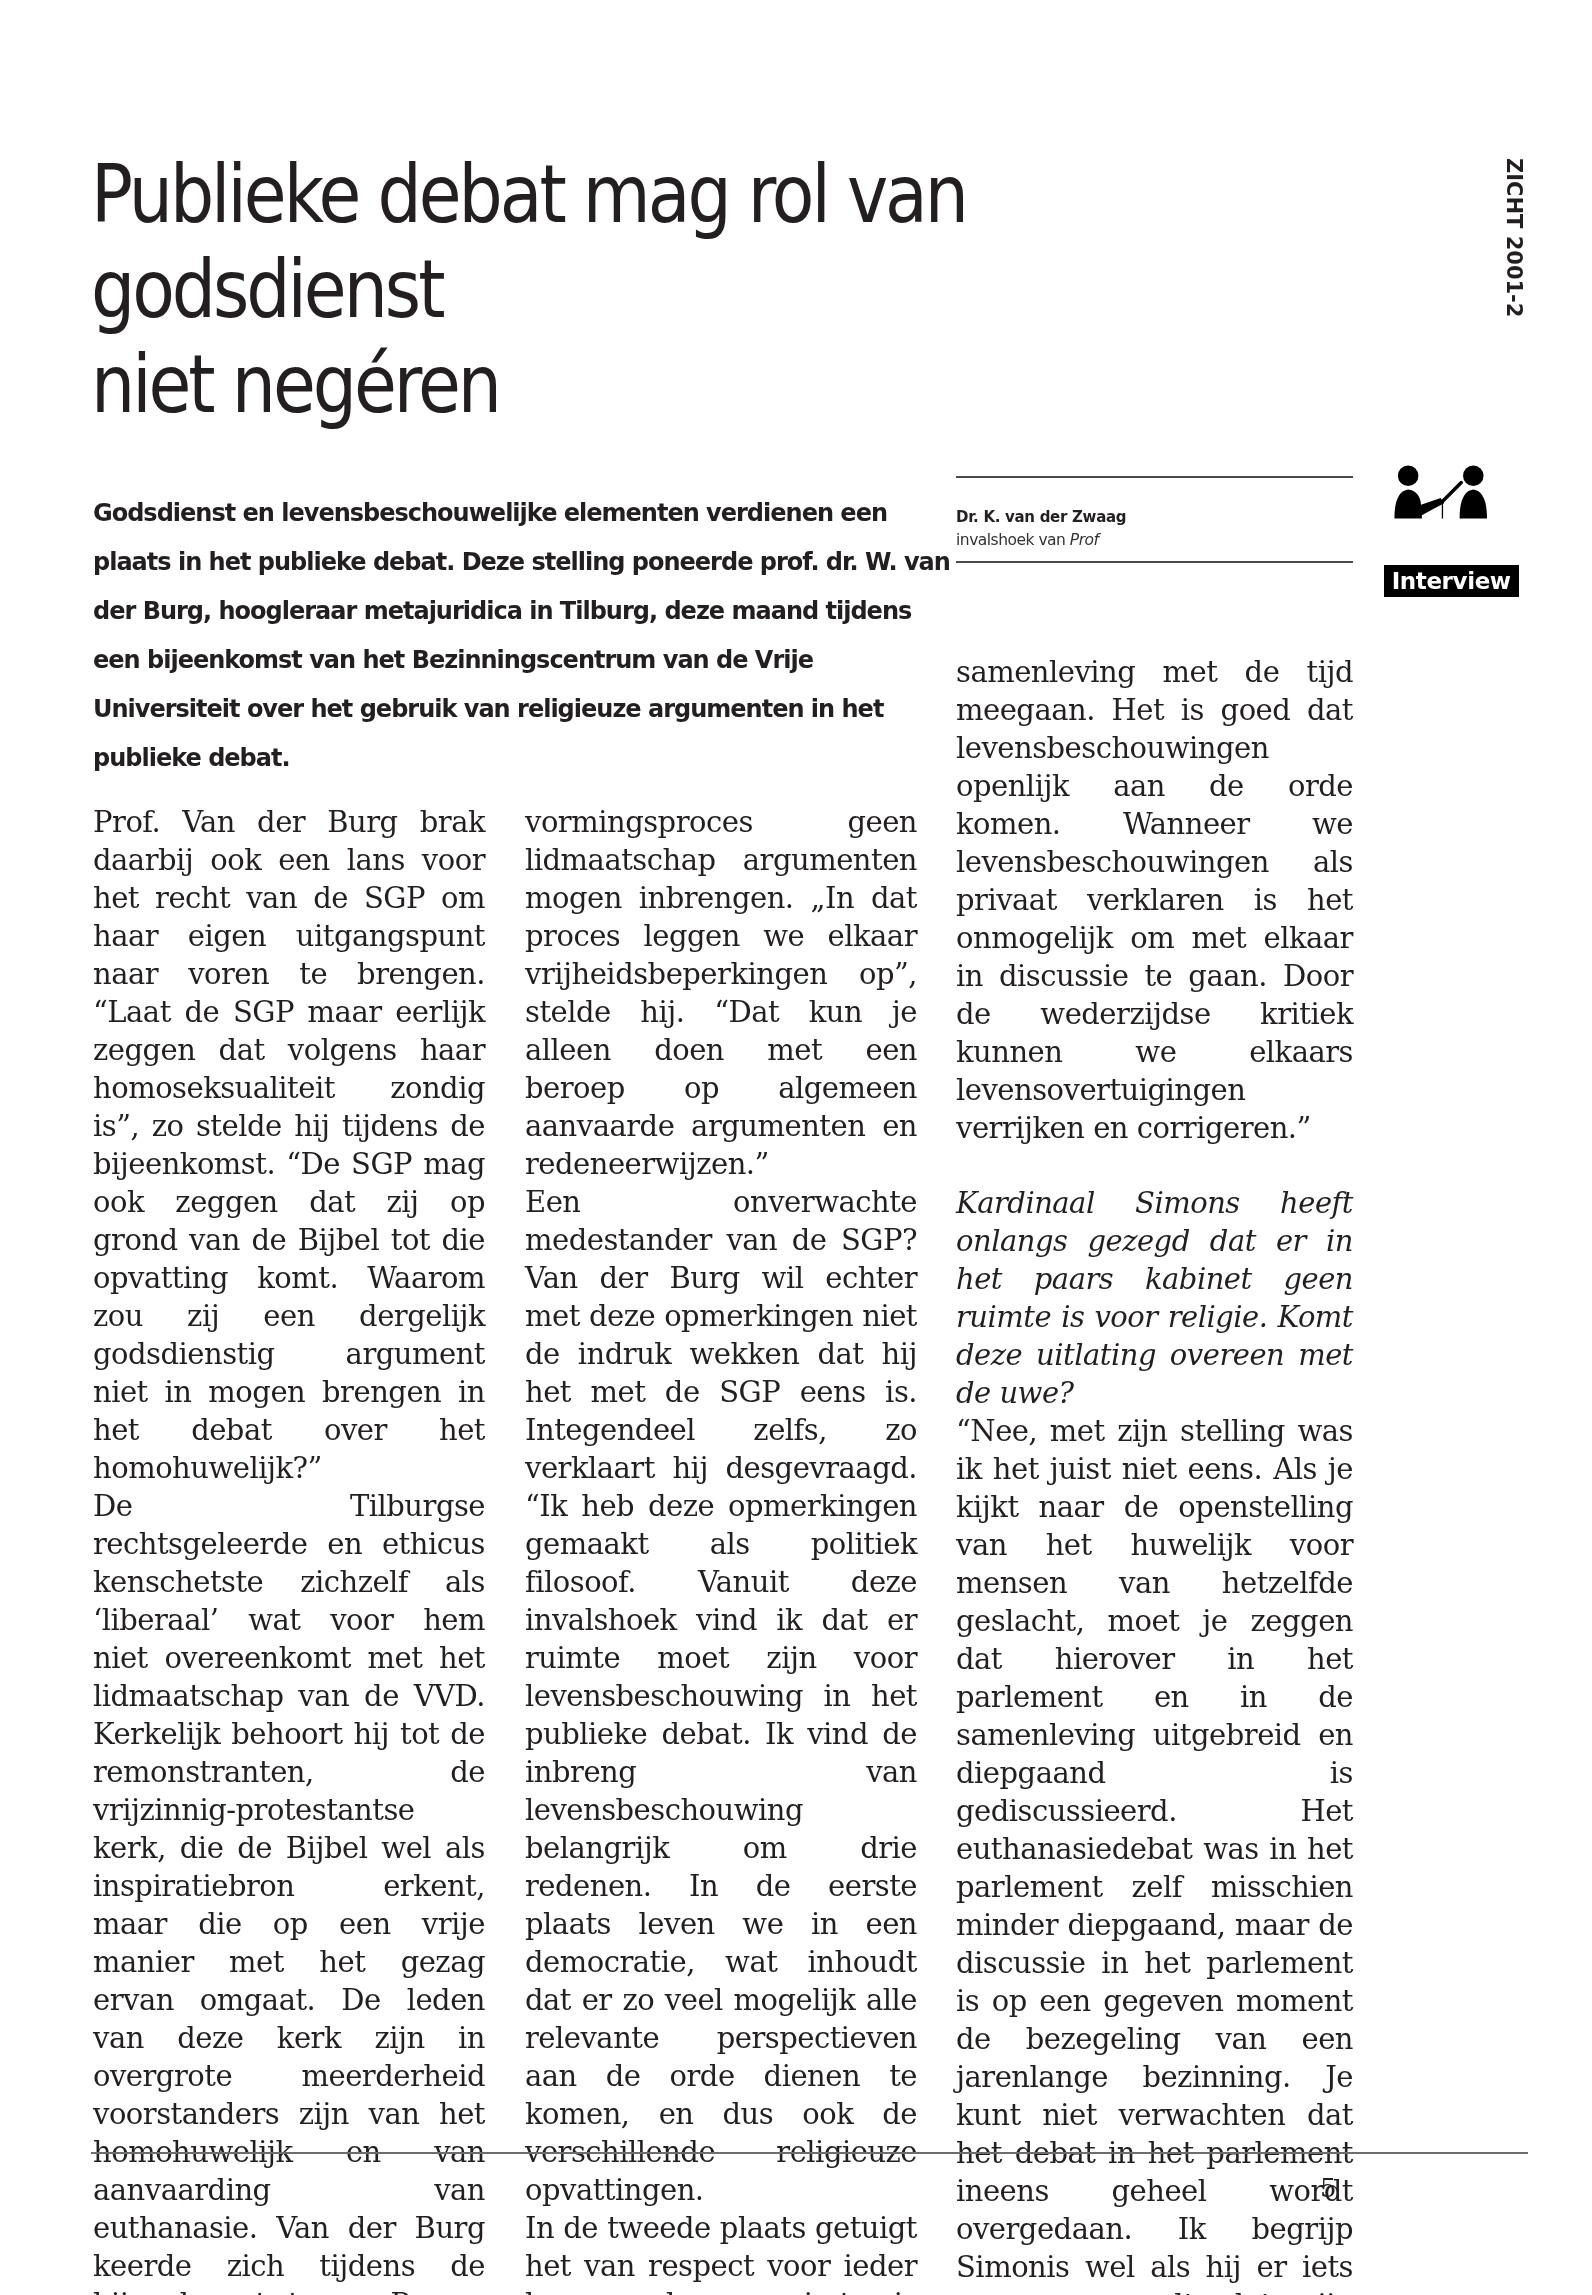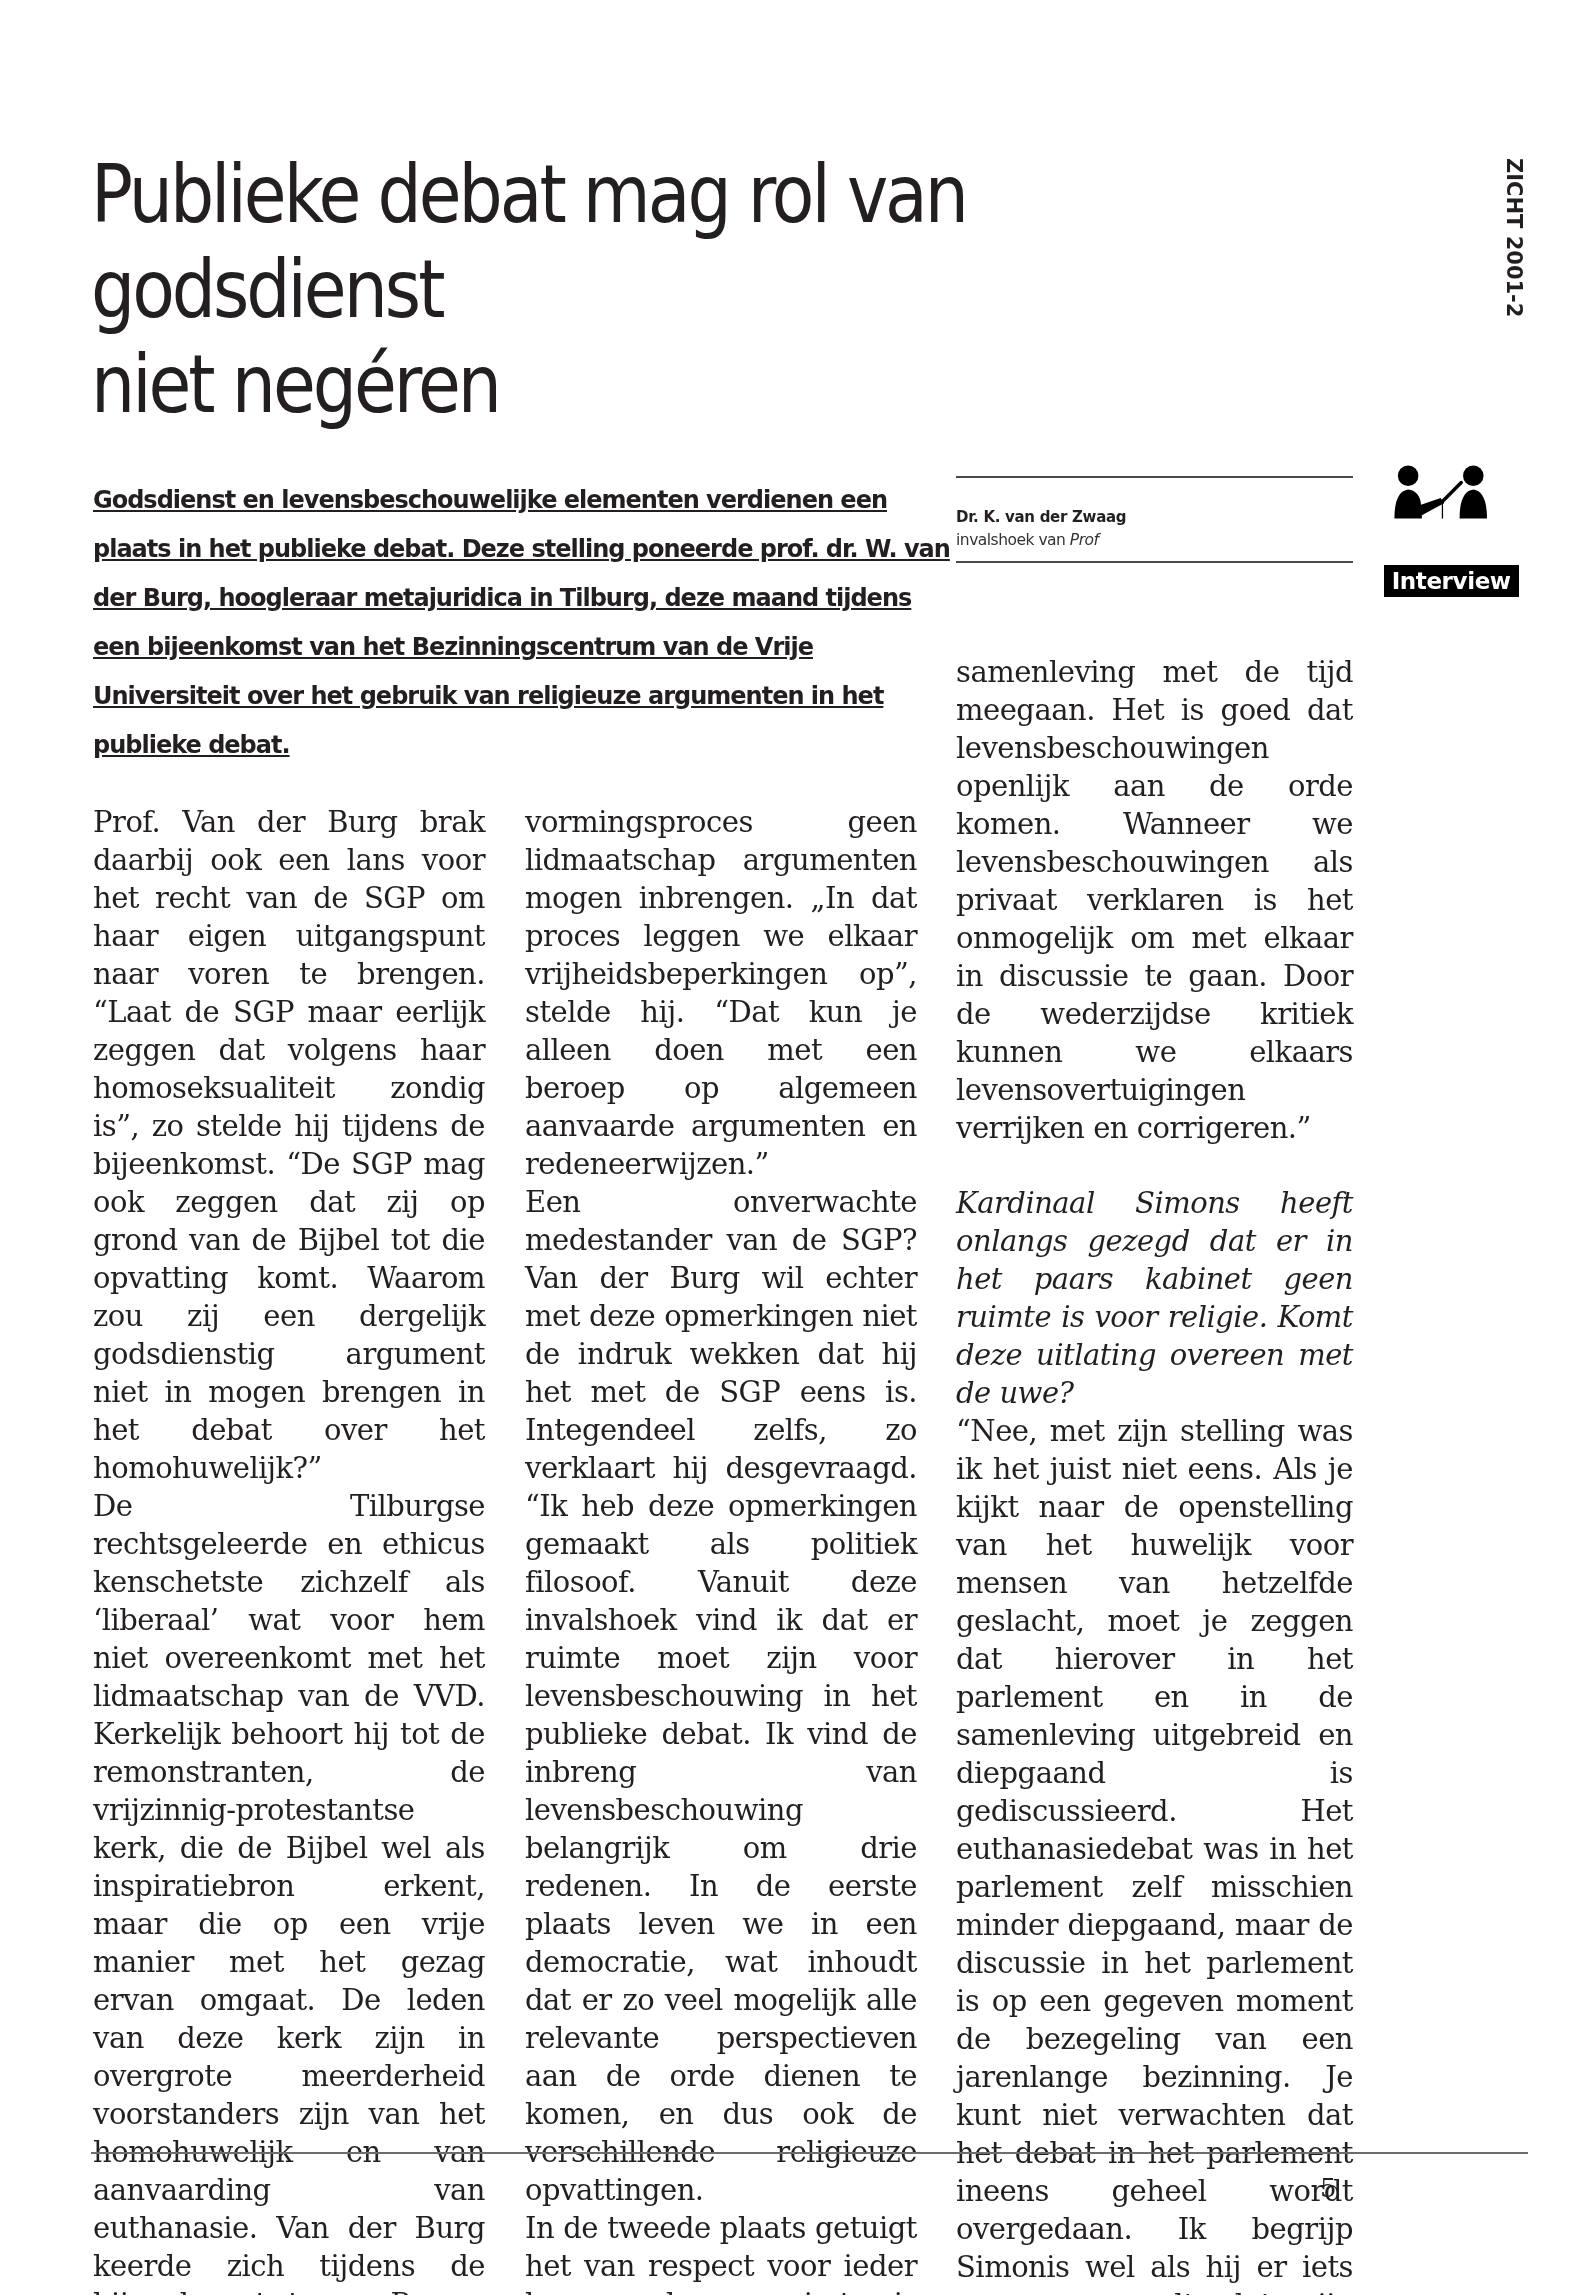--- a/index.html
+++ b/index.html
@@ -13,23 +13,23 @@
     transform: scaleX(0.86); transform-origin: left top;
   }
   .issue-tag {
     left: 1493px; top: 158px; width: 121px; height: 35px;
     font-family: "DejaVu Sans", sans-serif; font-size: 21px; font-weight: bold;
     transform: rotate(90deg); transform-origin: left top; white-space: nowrap;
     left: 1526px; color: #231f20;
   }
 
   .lead {
-    left: 93px; top: 476px; width: 863px;
+    left: 93px; top: 489px; width: 863px;
     font-family: "DejaVu Sans", sans-serif; font-weight: bold; font-size: 24px;
-    line-height: 49px; letter-spacing: -1px; color: #231f20; text-decoration: underline;
+    line-height: 49px; letter-spacing: -1px; color: #231f20;
   }
 
   .byline {
     left: 956px; top: 476px; width: 397px;
   }
   .byline .rule { height: 1.7px; background: #4a4a4a; width: 100%; }
   .byline .author {
     font-family: "DejaVu Sans", sans-serif; font-weight: bold; font-size: 15px;
     margin-top: 30px; letter-spacing: -0.3px;
   }

